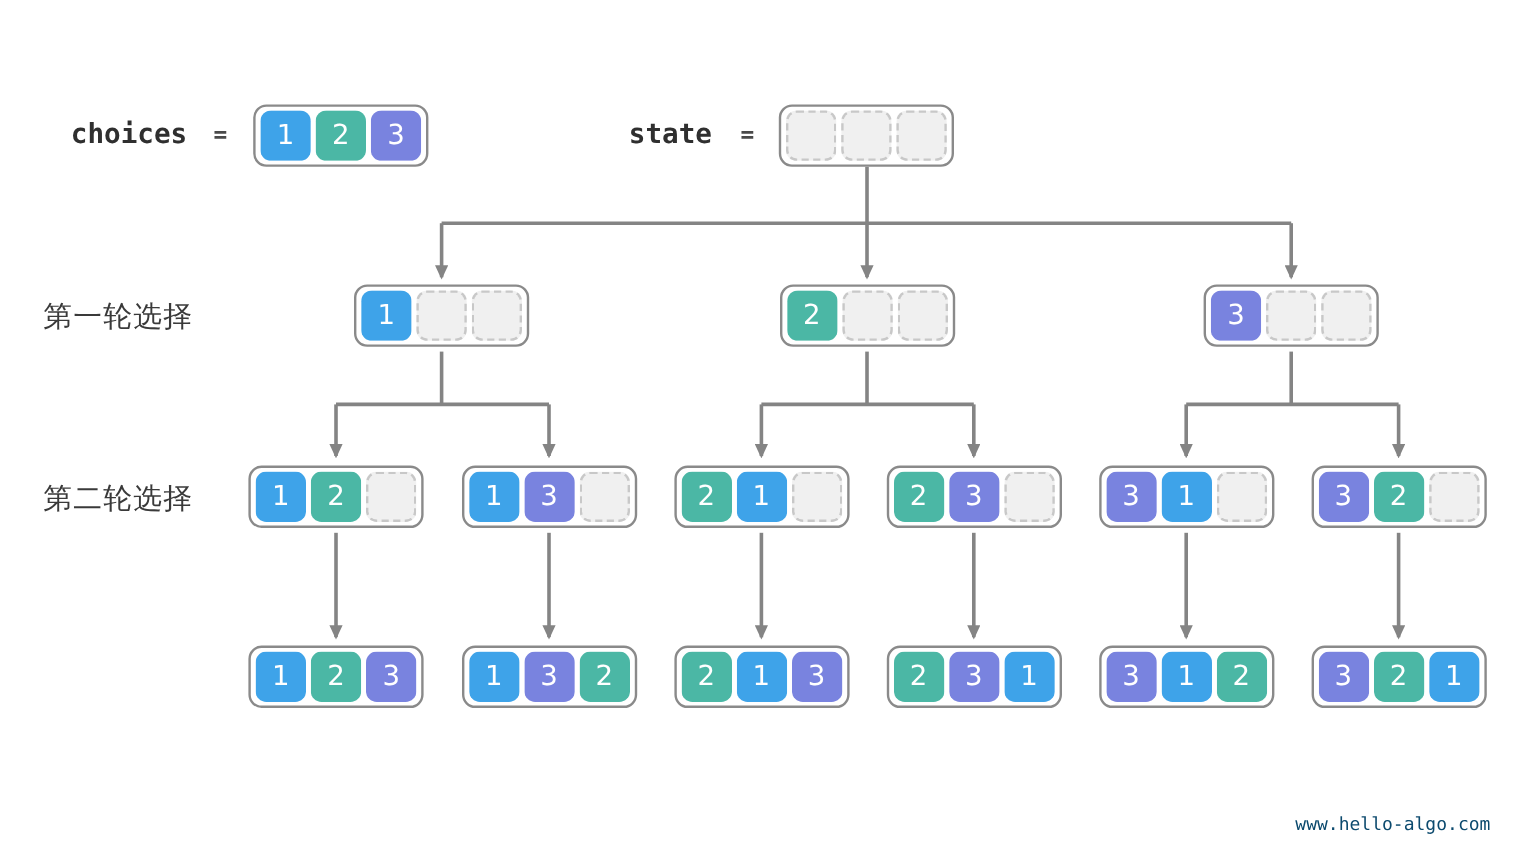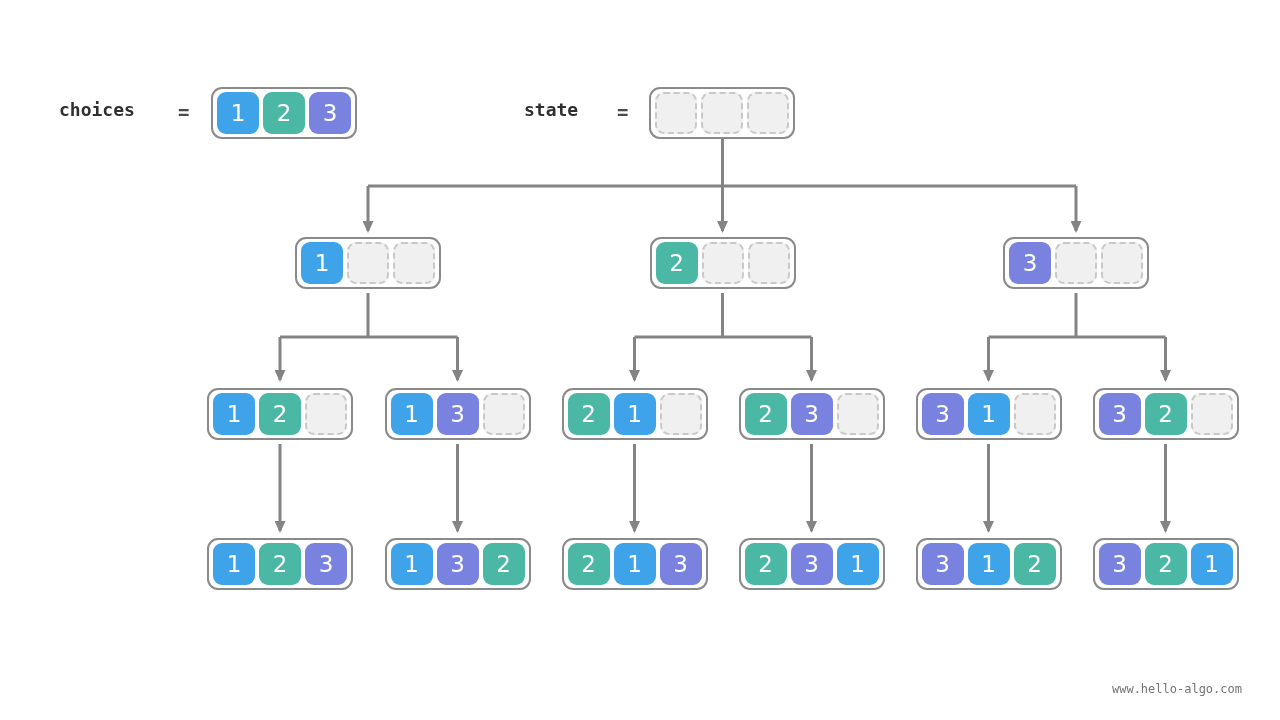--- a/index.html
+++ b/index.html
@@ -3,21 +3,21 @@
 <meta charset="utf-8">
 <style>
   html,body{margin:0;padding:0;background:#ffffff;}
   .canvas{
     position:relative;width:1280px;height:720px;background:#ffffff;overflow:hidden;
     font-family:"DejaVu Sans","Liberation Sans",sans-serif;
   }
   #arrows{position:absolute;left:0;top:0;width:1280px;height:720px;}
   .code-label{
     position:absolute;font-family:"DejaVu Sans Mono","Liberation Mono",monospace;
-    font-weight:bold;font-size:18px;color:#2f2f2f;white-space:pre;
+    font-weight:bold;font-size:23px;color:#2f2f2f;white-space:pre;
   }
   .eq{
     position:absolute;font-family:"DejaVu Sans Mono","Liberation Mono",monospace;
     font-weight:bold;font-size:19px;color:#4a4a4a;
   }
   .row-label{
     position:absolute;font-size:24px;color:#3a3a3a;font-weight:500;
     white-space:nowrap;letter-spacing:1px;
   }
   .state-box{
@@ -29,21 +29,21 @@
     width:42px;height:42px;box-sizing:border-box;border-radius:9px;
     display:flex;align-items:center;justify-content:center;
     font-size:23px;font-weight:500;color:#ffffff;border:2px solid transparent;
   }
   .cell.empty{
     background:#f0f0f0;border:2px dashed #c8c8c8;color:transparent;
   }
   .watermark{
     position:absolute;right:38px;bottom:24px;
     font-family:"DejaVu Sans Mono","Liberation Mono",monospace;
-    font-size:12px;color:#737373;
+    font-size:15px;color:#0c4a6e;
   }
 </style>
 </head>
 <body>
 
 <div class="canvas">
 
   <svg id="arrows" viewBox="0 0 1280 720" xmlns="http://www.w3.org/2000/svg">
       <defs>
         <marker id="ah" markerUnits="userSpaceOnUse" markerWidth="12" markerHeight="11" refX="10" refY="5.5" orient="auto">
@@ -84,20 +84,22 @@
     </div>
 
   <span class="code-label" style="left:524px;top:99px">state</span>
   <span class="eq" style="left:617px;top:101px">=</span>
   <div id="stateBox" style="left:649px;top:87px" class="state-box">
       <div class="cell empty"></div>
       <div class="cell empty"></div>
       <div class="cell empty"></div>
     </div>
 
+  <div class="row-label" style="left:36px;top:248px">第一轮选择</div>
+  <div class="row-label" style="left:36px;top:399px">第二轮选择</div>
 
   <div id="boxLayer">
       <div class="state-box" style="left: 295px; top: 237px;">
         <div class="cell" style="background: rgb(62, 163, 233);">1</div>
         <div class="cell empty"></div>
         <div class="cell empty"></div>
       </div>
       <div class="state-box" style="left: 649.5px; top: 237px;">
         <div class="cell" style="background: rgb(75, 183, 165);">2</div>
         <div class="cell empty"></div>

